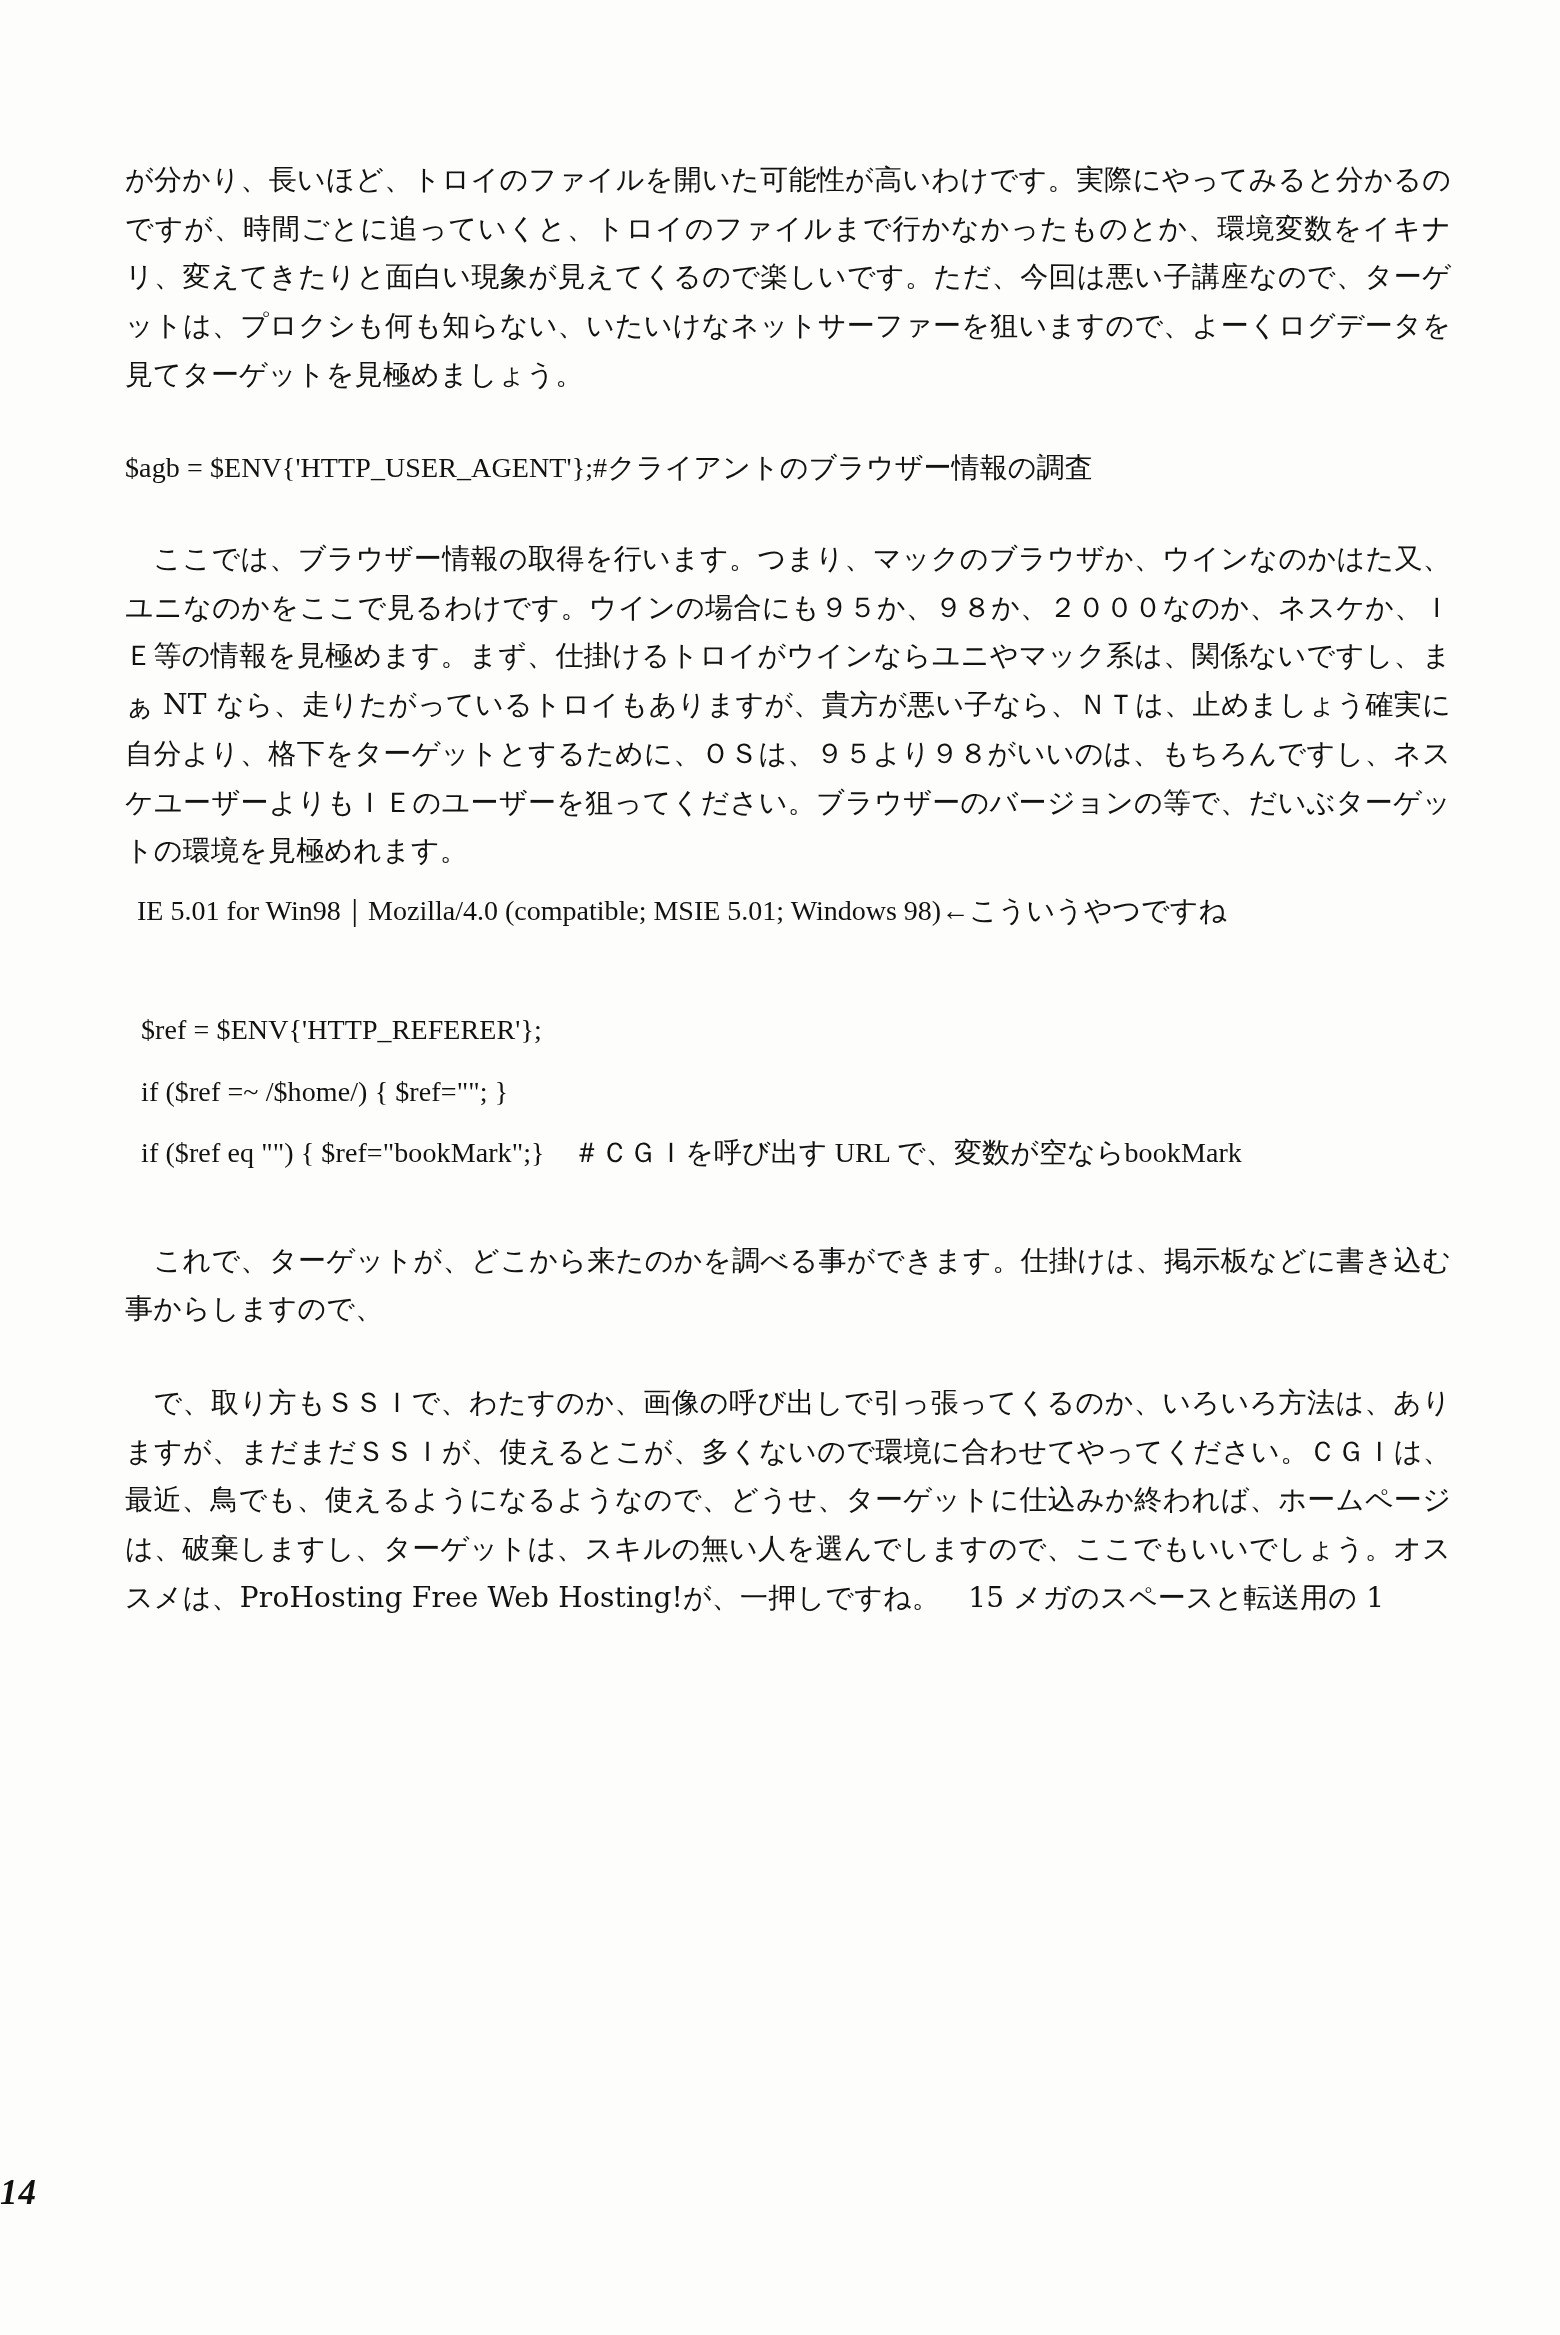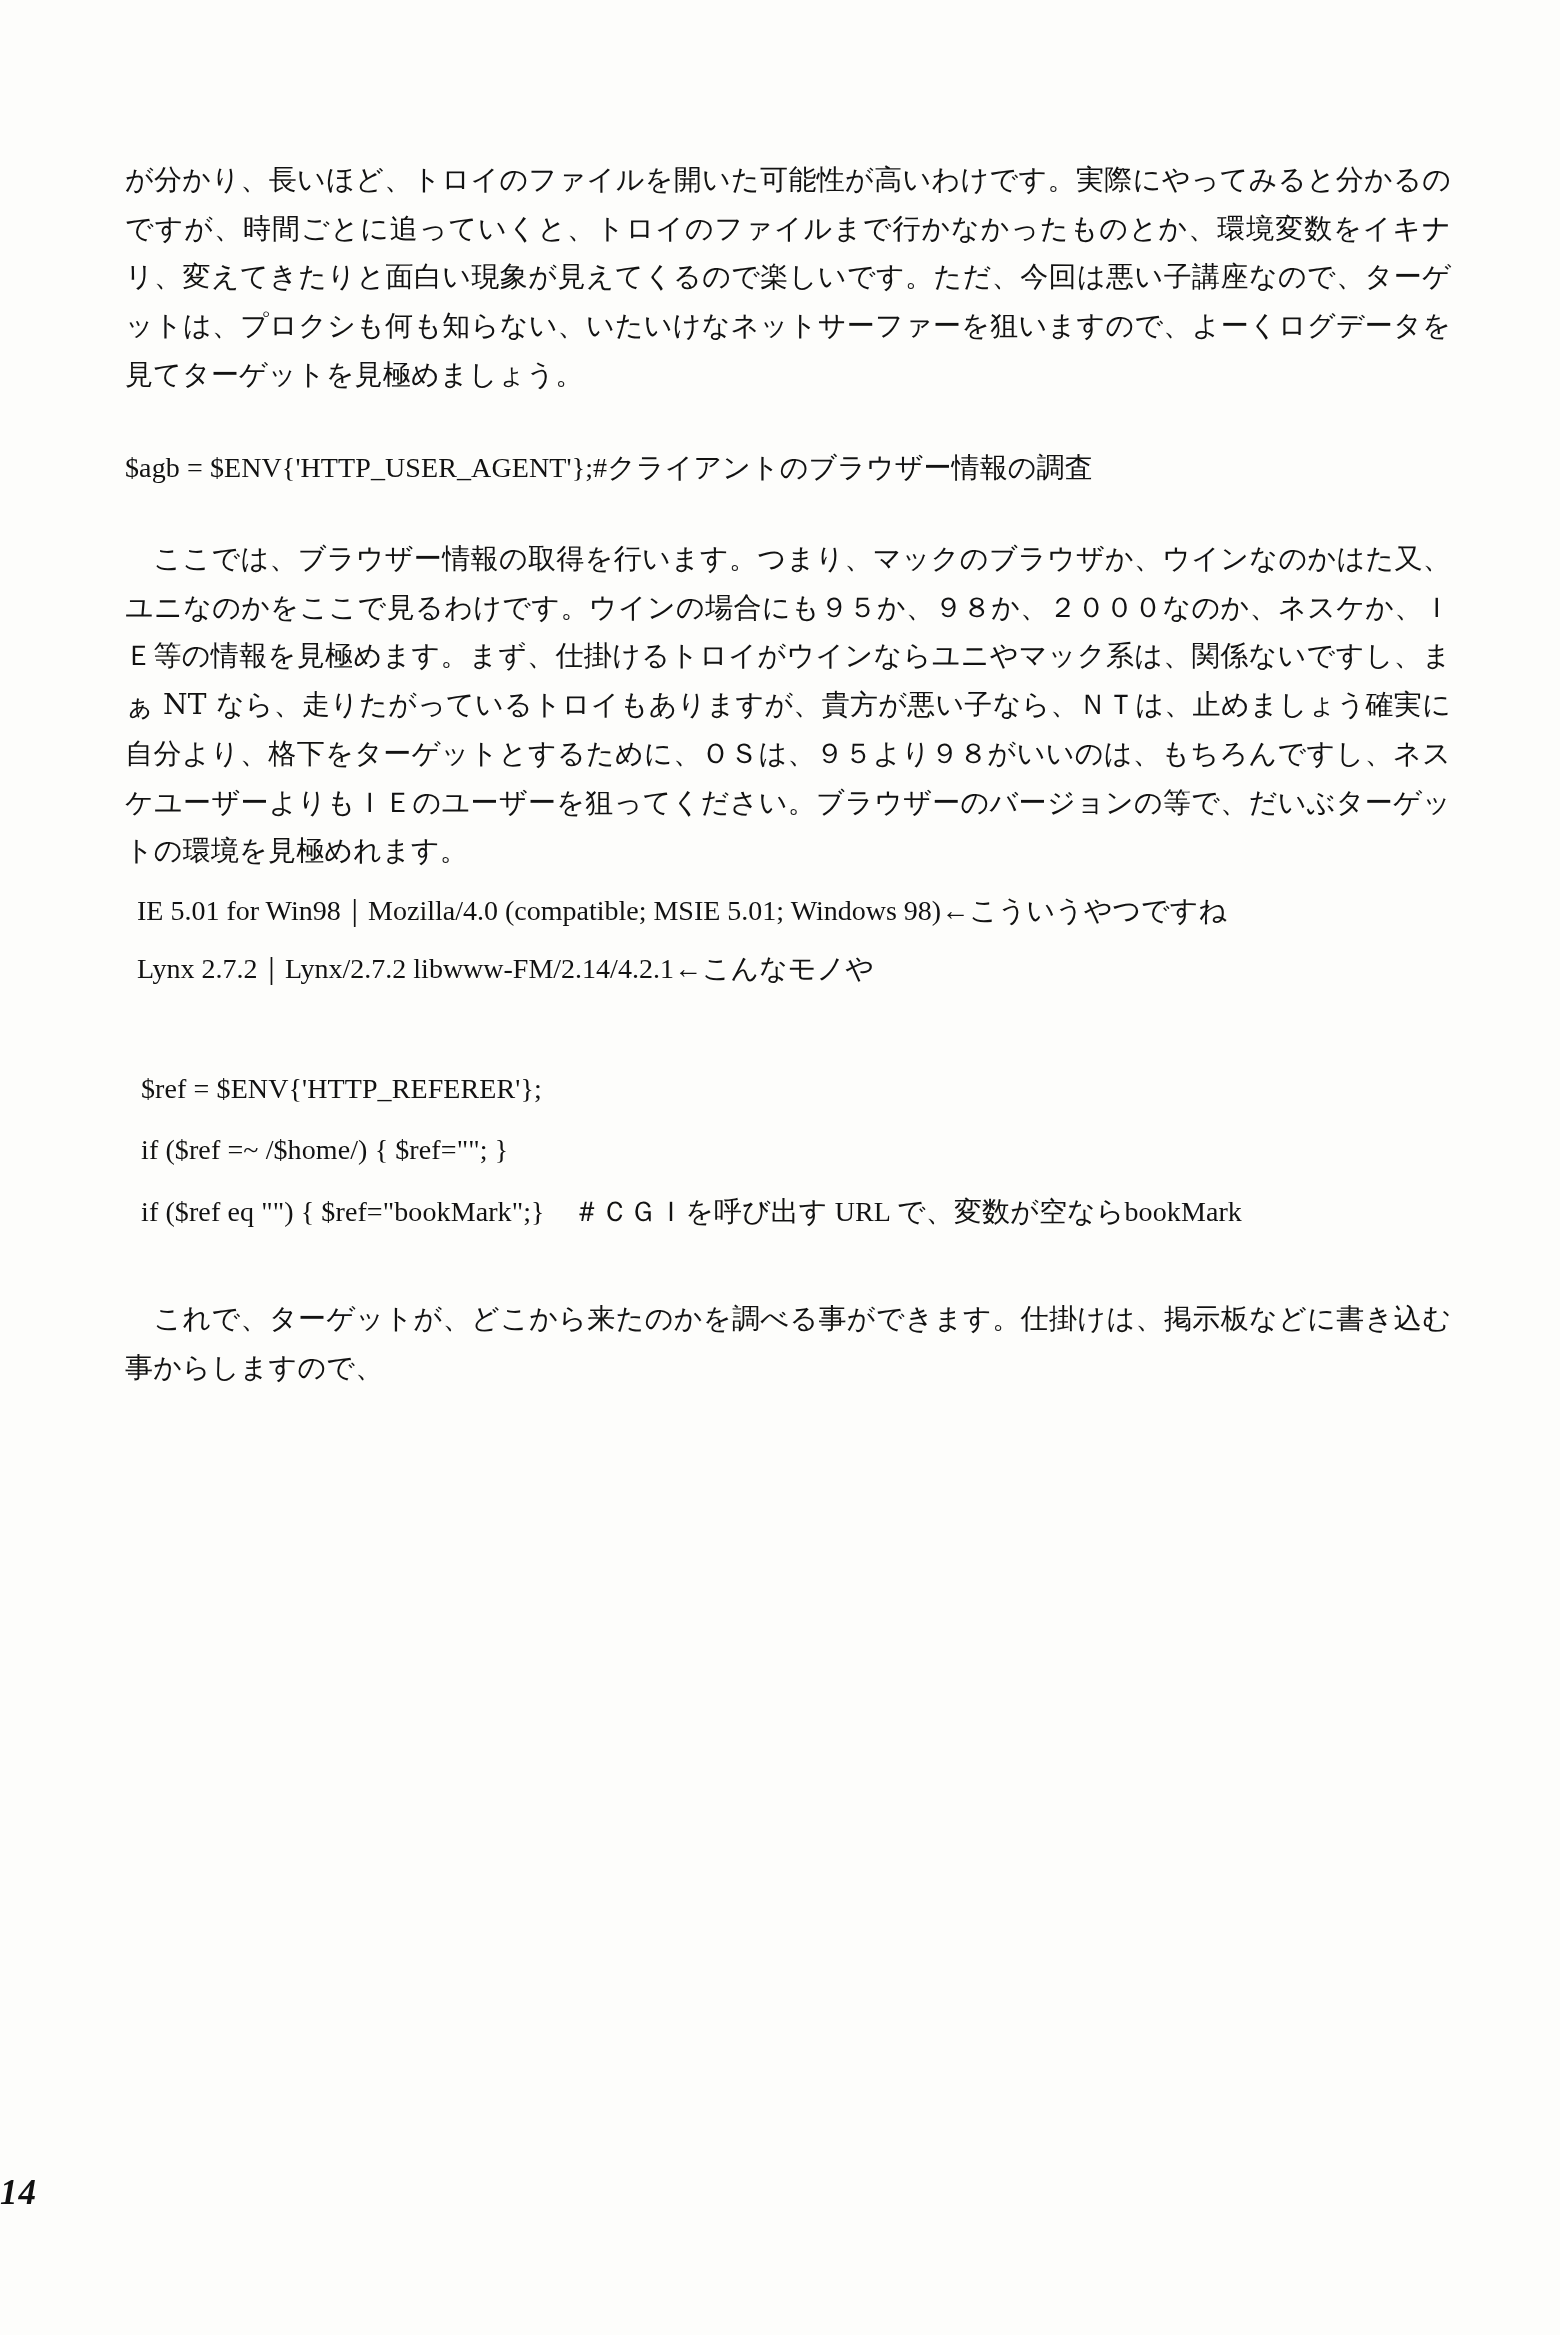--- a/index.html
+++ b/index.html
@@ -86,35 +86,35 @@
     <div class="gap-m"></div>
 
     <p class="code">$agb = $ENV{'HTTP_USER_AGENT'};#クライアントのブラウザー情報の調査</p>
 
     <div class="gap-m"></div>
 
     <p class="para jp">　ここでは、ブラウザー情報の取得を行います。つまり、マックのブラウザか、ウインなのかはた又、ユニなのかをここで見るわけです。ウインの場合にも９５か、９８か、２０００なのか、ネスケか、ＩＥ等の情報を見極めます。まず、仕掛けるトロイがウインならユニやマック系は、関係ないですし、まぁ NT なら、走りたがっているトロイもありますが、貴方が悪い子なら、ＮＴは、止めましょう確実に自分より、格下をターゲットとするために、ＯＳは、９５より９８がいいのは、もちろんですし、ネスケユーザーよりもＩＥのユーザーを狙ってください。ブラウザーのバージョンの等で、だいぶターゲットの環境を見極めれます。</p>
 
     <div class="uaList">
       <p>IE 5.01 for Win98｜Mozilla/4.0 (compatible; MSIE 5.01; Windows 98)←こういうやつですね</p>
-      <p>Lynx 2.7.2｜Lynx/2.7.2 libwww-FM/2.14/4.2.1←こんなモノや</p>
     </div>
 
     <div class="gap-m"></div>
 
     <div class="mono-block">
       <p class="code">$ref = $ENV{'HTTP_REFERER'};</p>
       <p class="code">if ($ref =~ /$home/) { $ref=""; }</p>
       <p class="code">if ($ref eq "") { $ref="bookMark";}　＃ＣＧＩを呼び出す URL で、変数が空ならbookMark</p>
     </div>
 
     <div class="gap-m"></div>
 
     <p class="para jp">　これで、ターゲットが、どこから来たのかを調べる事ができます。仕掛けは、掲示板などに書き込む事からしますので、</p>
 
     <div class="gap-m"></div>
 
+    <p class="para jp">　で、取り方もＳＳＩで、わたすのか、画像の呼び出しで引っ張ってくるのか、いろいろ方法は、ありますが、まだまだＳＳＩが、使えるとこが、多くないので環境に合わせてやってください。ＣＧＩは、最近、鳥でも、使えるようになるようなので、どうせ、ターゲットに仕込みか終われば、ホームページは、破棄しますし、ターゲットは、スキルの無い人を選んでしますので、ここでもいいでしょう。オススメは、ProHosting Free Web Hosting!が、一押しですね。　15 メガのスペースと転送用の 1</p>
 
   </div>
 
   <div class="pagenum">14</div>
 </div>
 
 
 </body></html>

